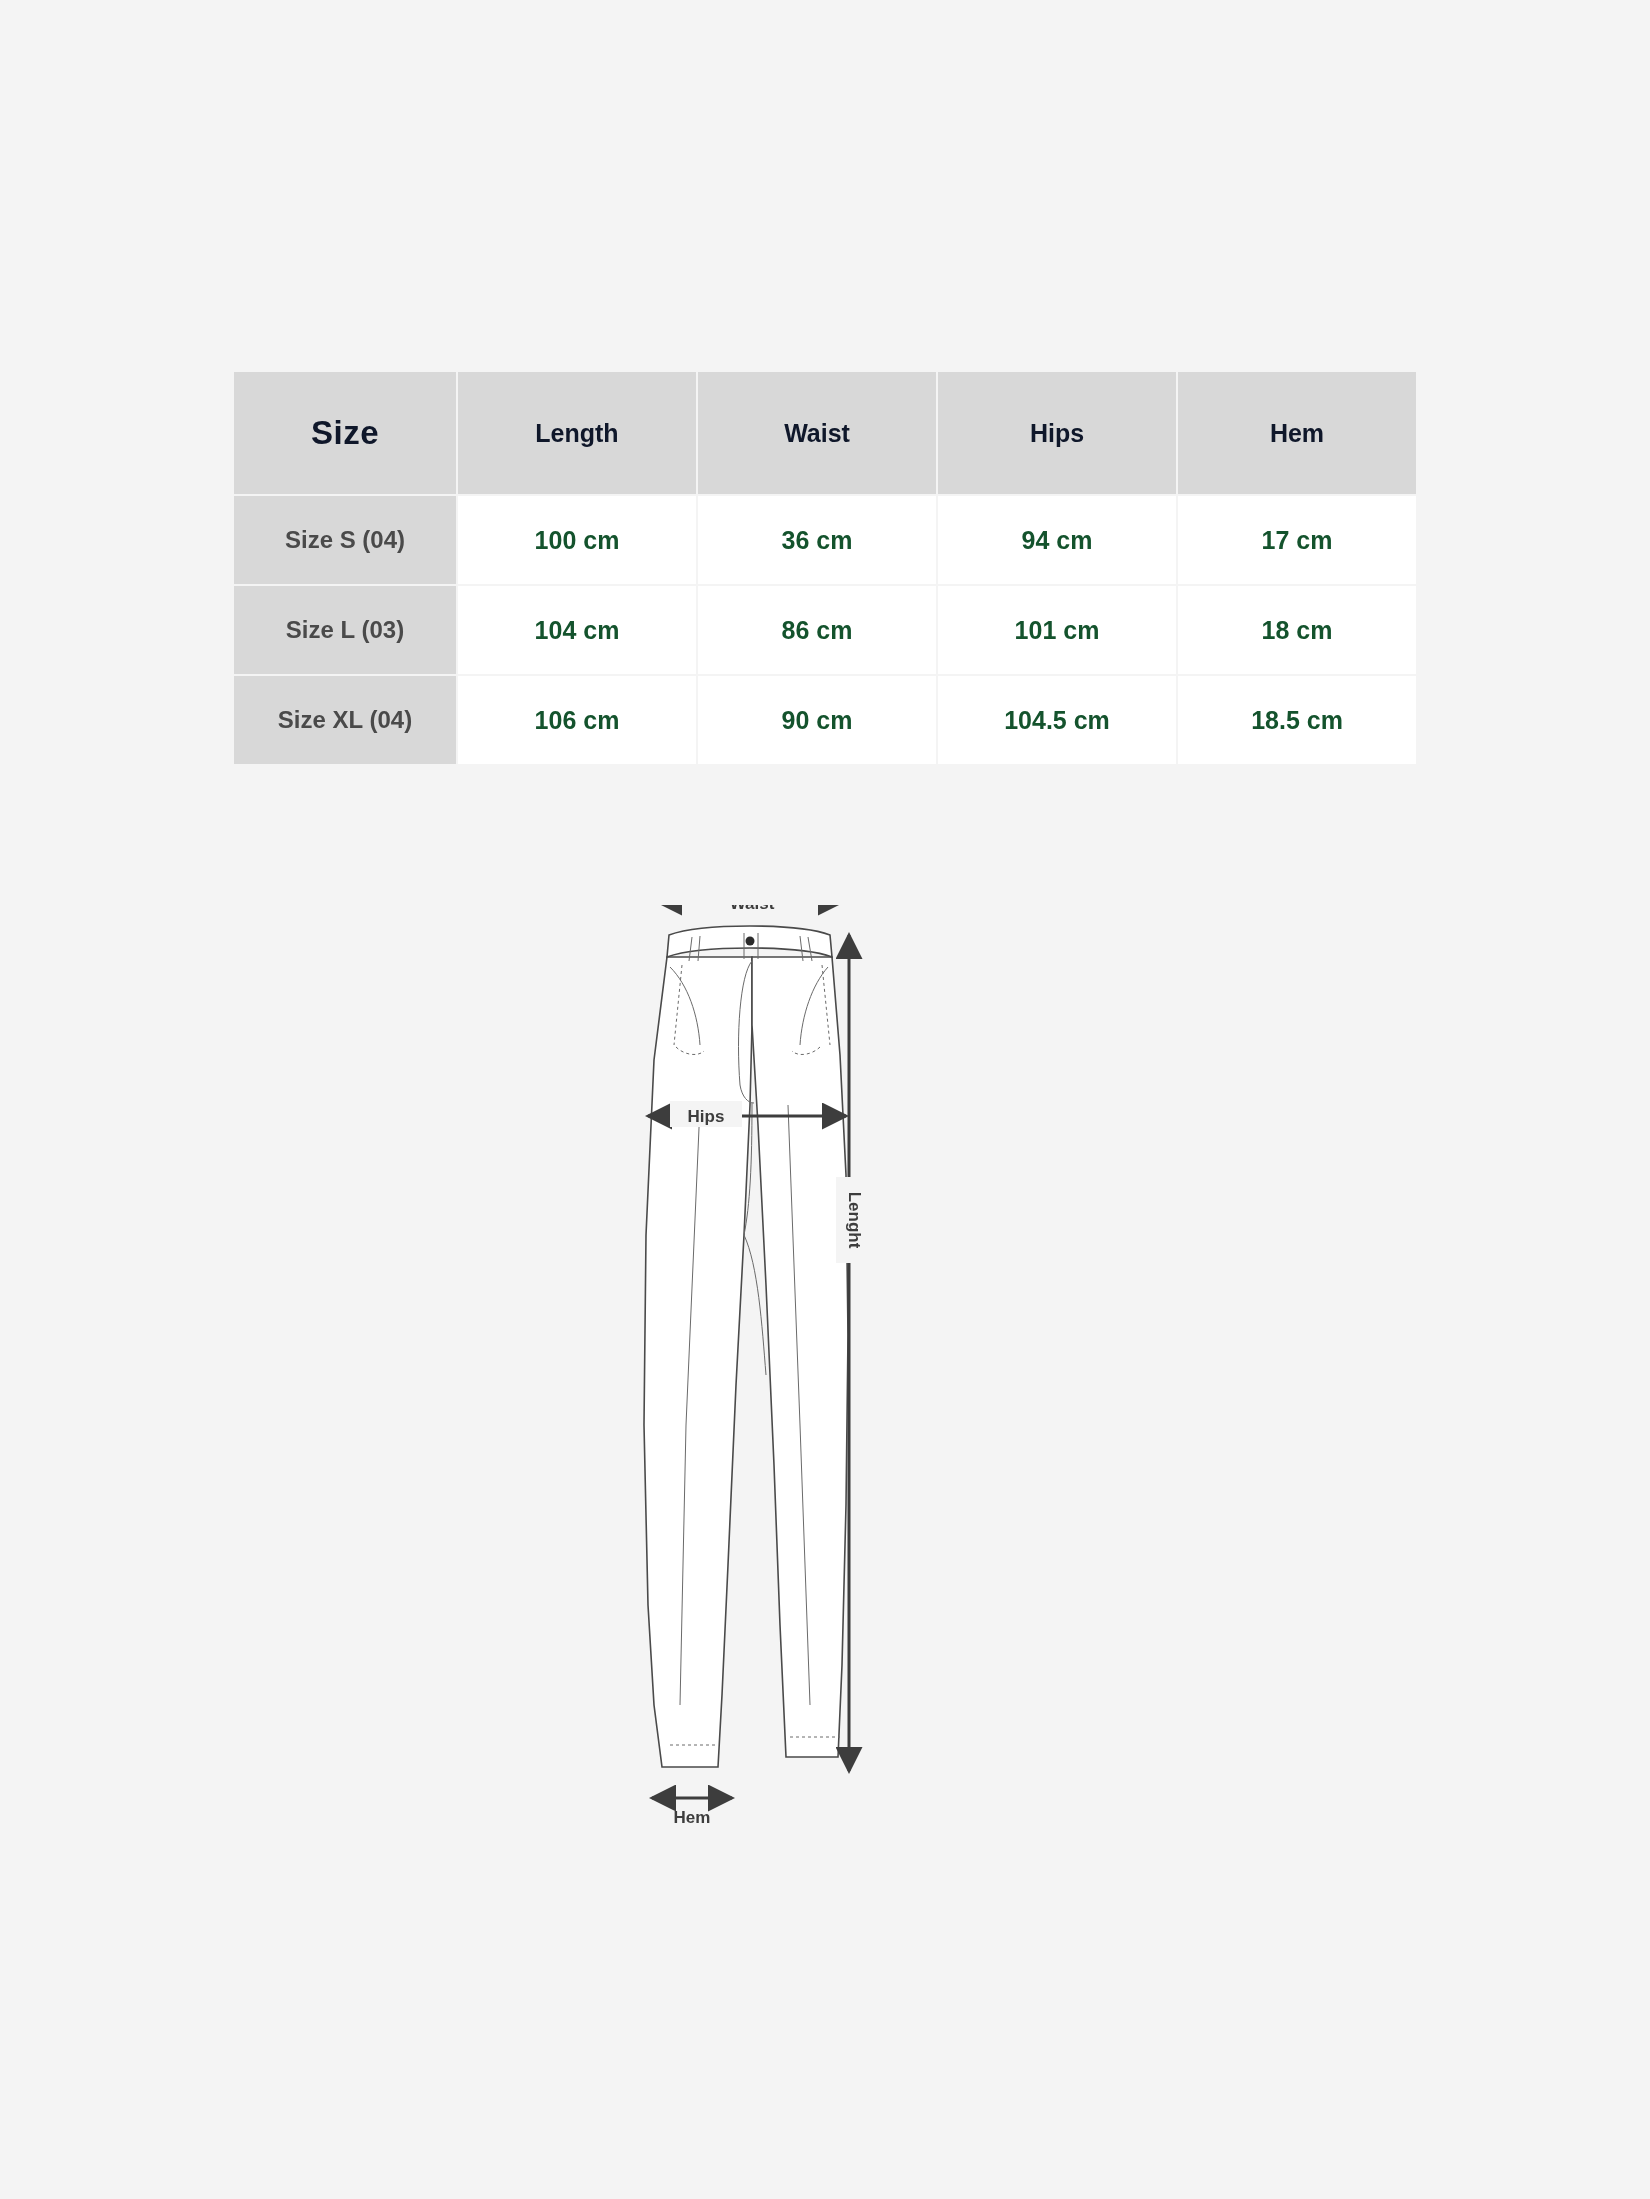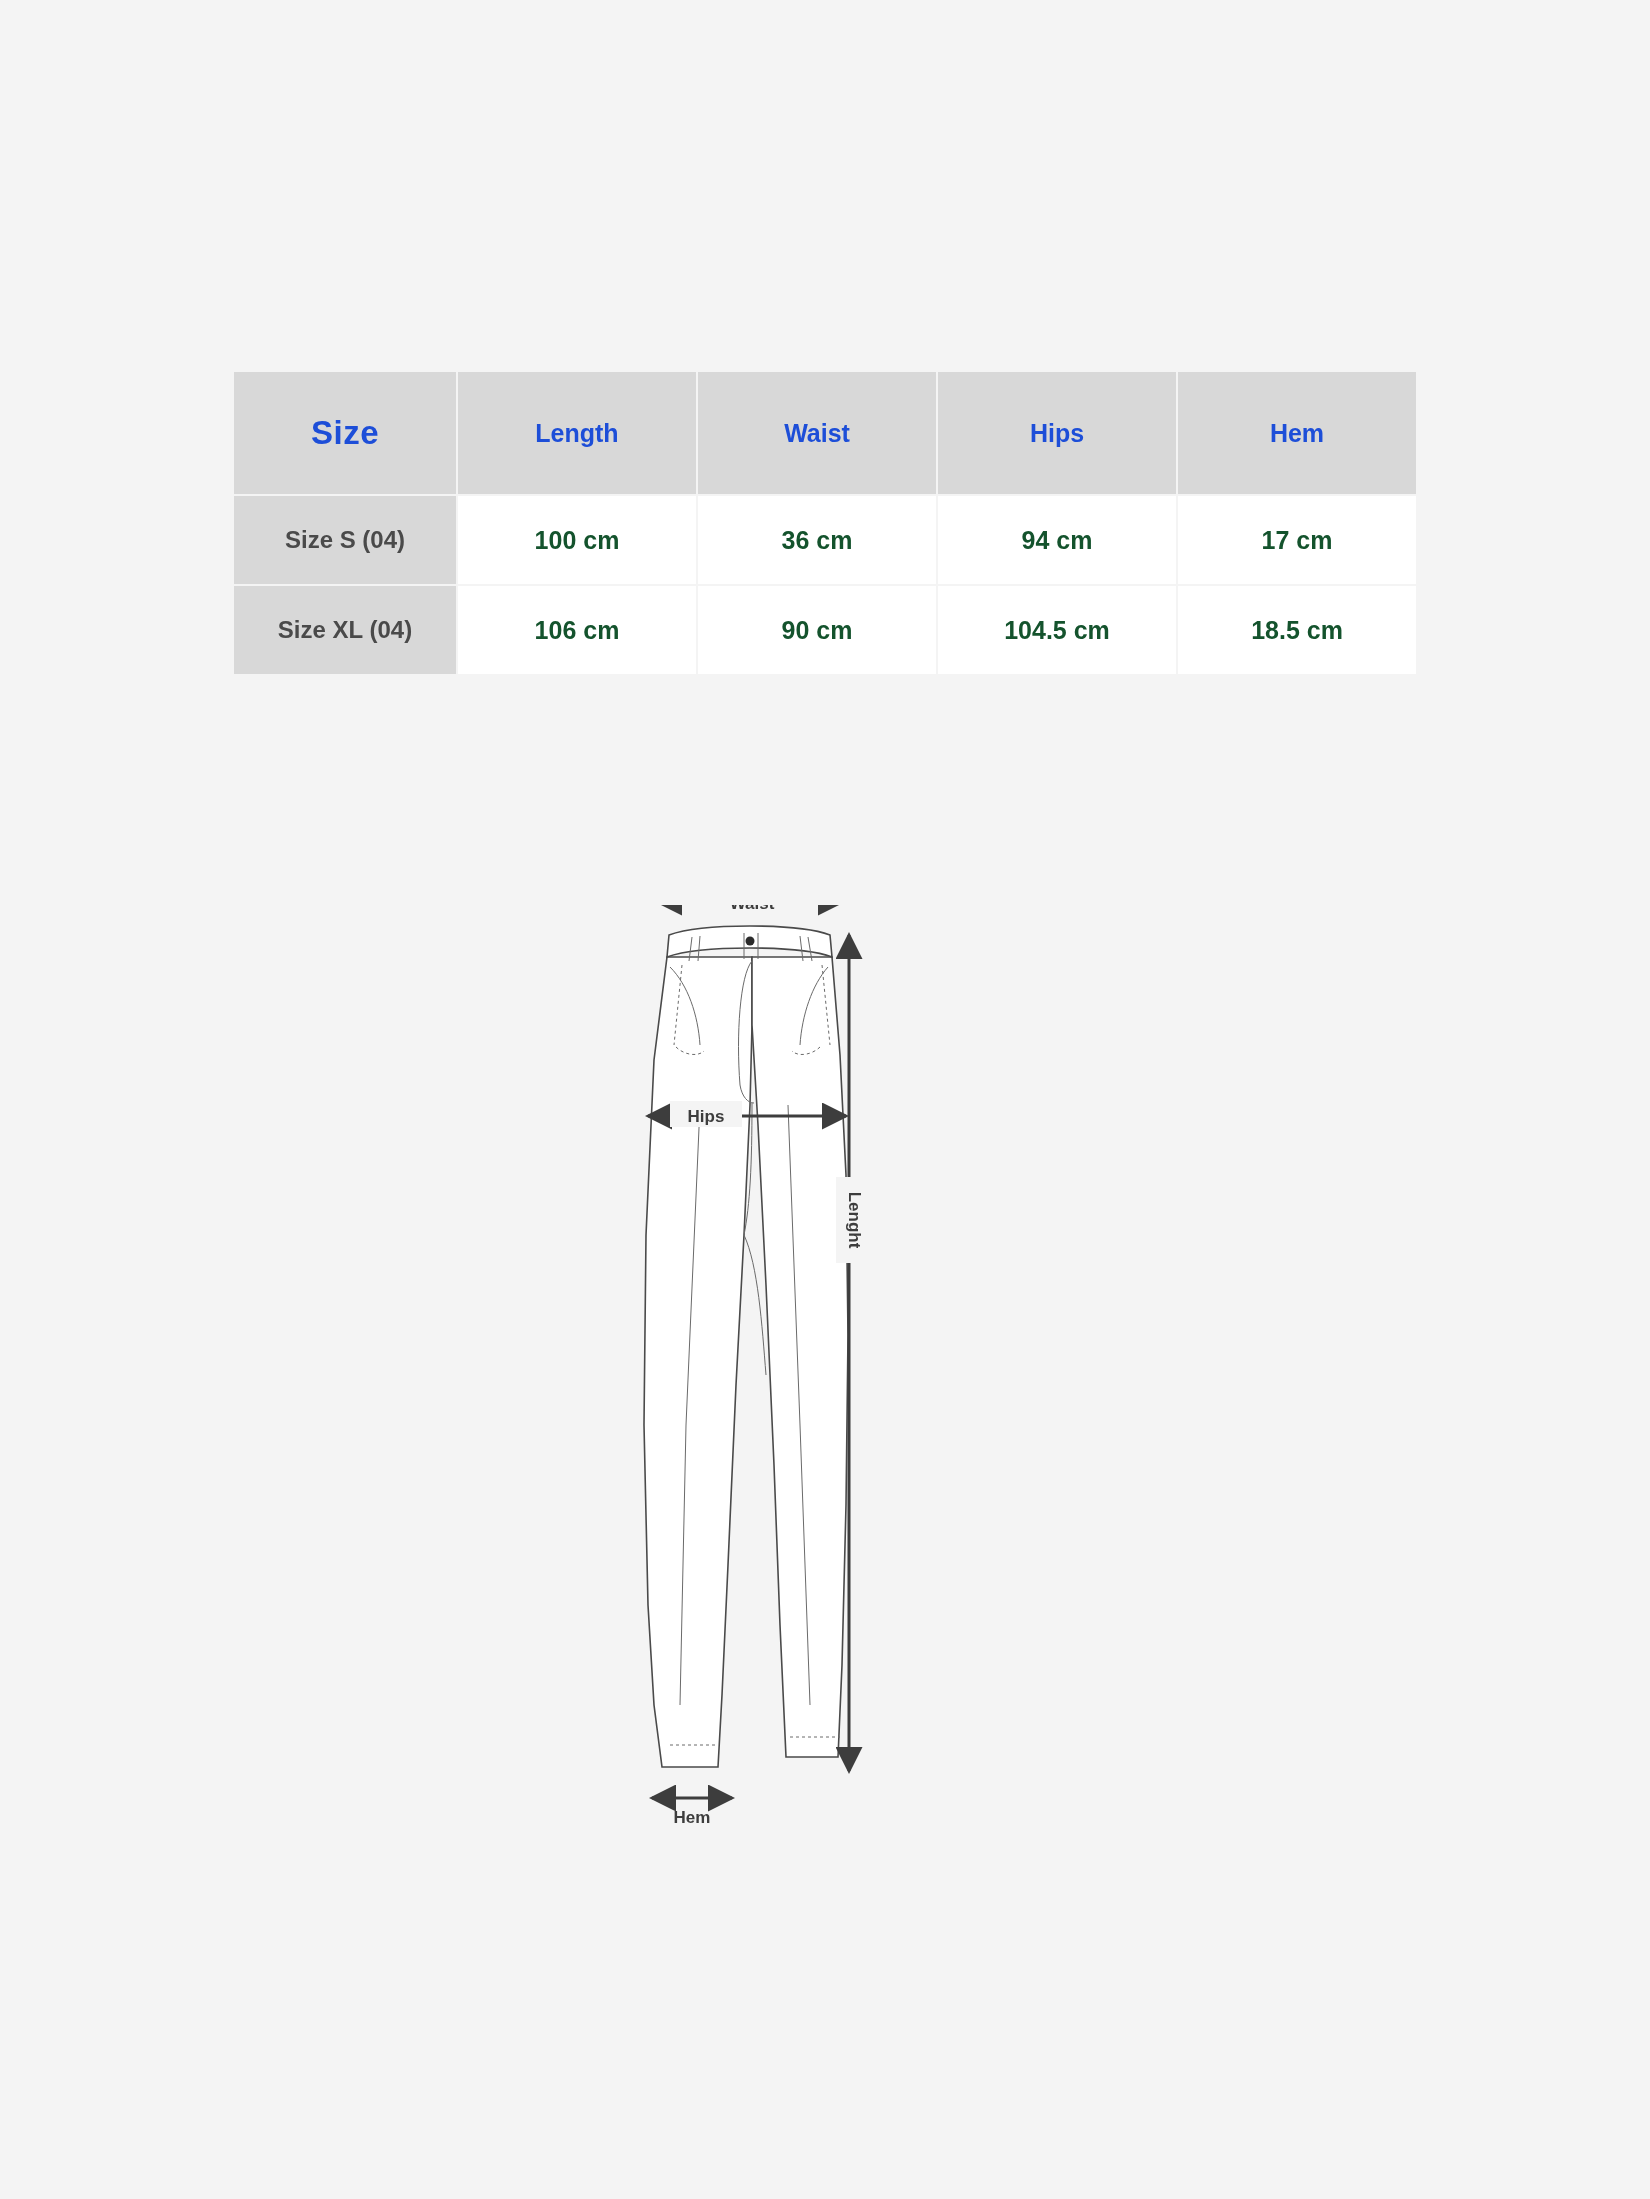--- a/index.html
+++ b/index.html
@@ -31,21 +31,21 @@
   table.size-table th,
   table.size-table td {
     border: 2px solid #f4f4f4;
     text-align: center;
     vertical-align: middle;
     padding: 0;
     height: 88px;
   }
   table.size-table thead th {
     background: #d8d8d8;
-    color: #1d4ed8;
+    color: #0f172a;
     font-size: 25px;
     font-weight: bold;
     height: 122px;
   }
   table.size-table thead th.size-head {
     font-size: 33px;
     font-weight: bold;
     letter-spacing: 0.5px;
   }
   table.size-table td.size-cell {
@@ -100,20 +100,27 @@
         <th>Hem</th>
       </tr>
     </thead>
     <tbody>
       <tr>
         <td class="size-cell">Size S (04)</td>
         <td class="val-cell">100 cm</td>
         <td class="val-cell">36 cm</td>
         <td class="val-cell">94 cm</td>
         <td class="val-cell">17 cm</td>
+      </tr>
+      <tr>
+        <td class="size-cell">Size L (03)</td>
+        <td class="val-cell">104 cm</td>
+        <td class="val-cell">86 cm</td>
+        <td class="val-cell">101 cm</td>
+        <td class="val-cell">18 cm</td>
       </tr>
       <tr>
         <td class="size-cell">Size XL (04)</td>
         <td class="val-cell">106 cm</td>
         <td class="val-cell">90 cm</td>
         <td class="val-cell">104.5 cm</td>
         <td class="val-cell">18.5 cm</td>
       </tr>
     </tbody>
   </table>

